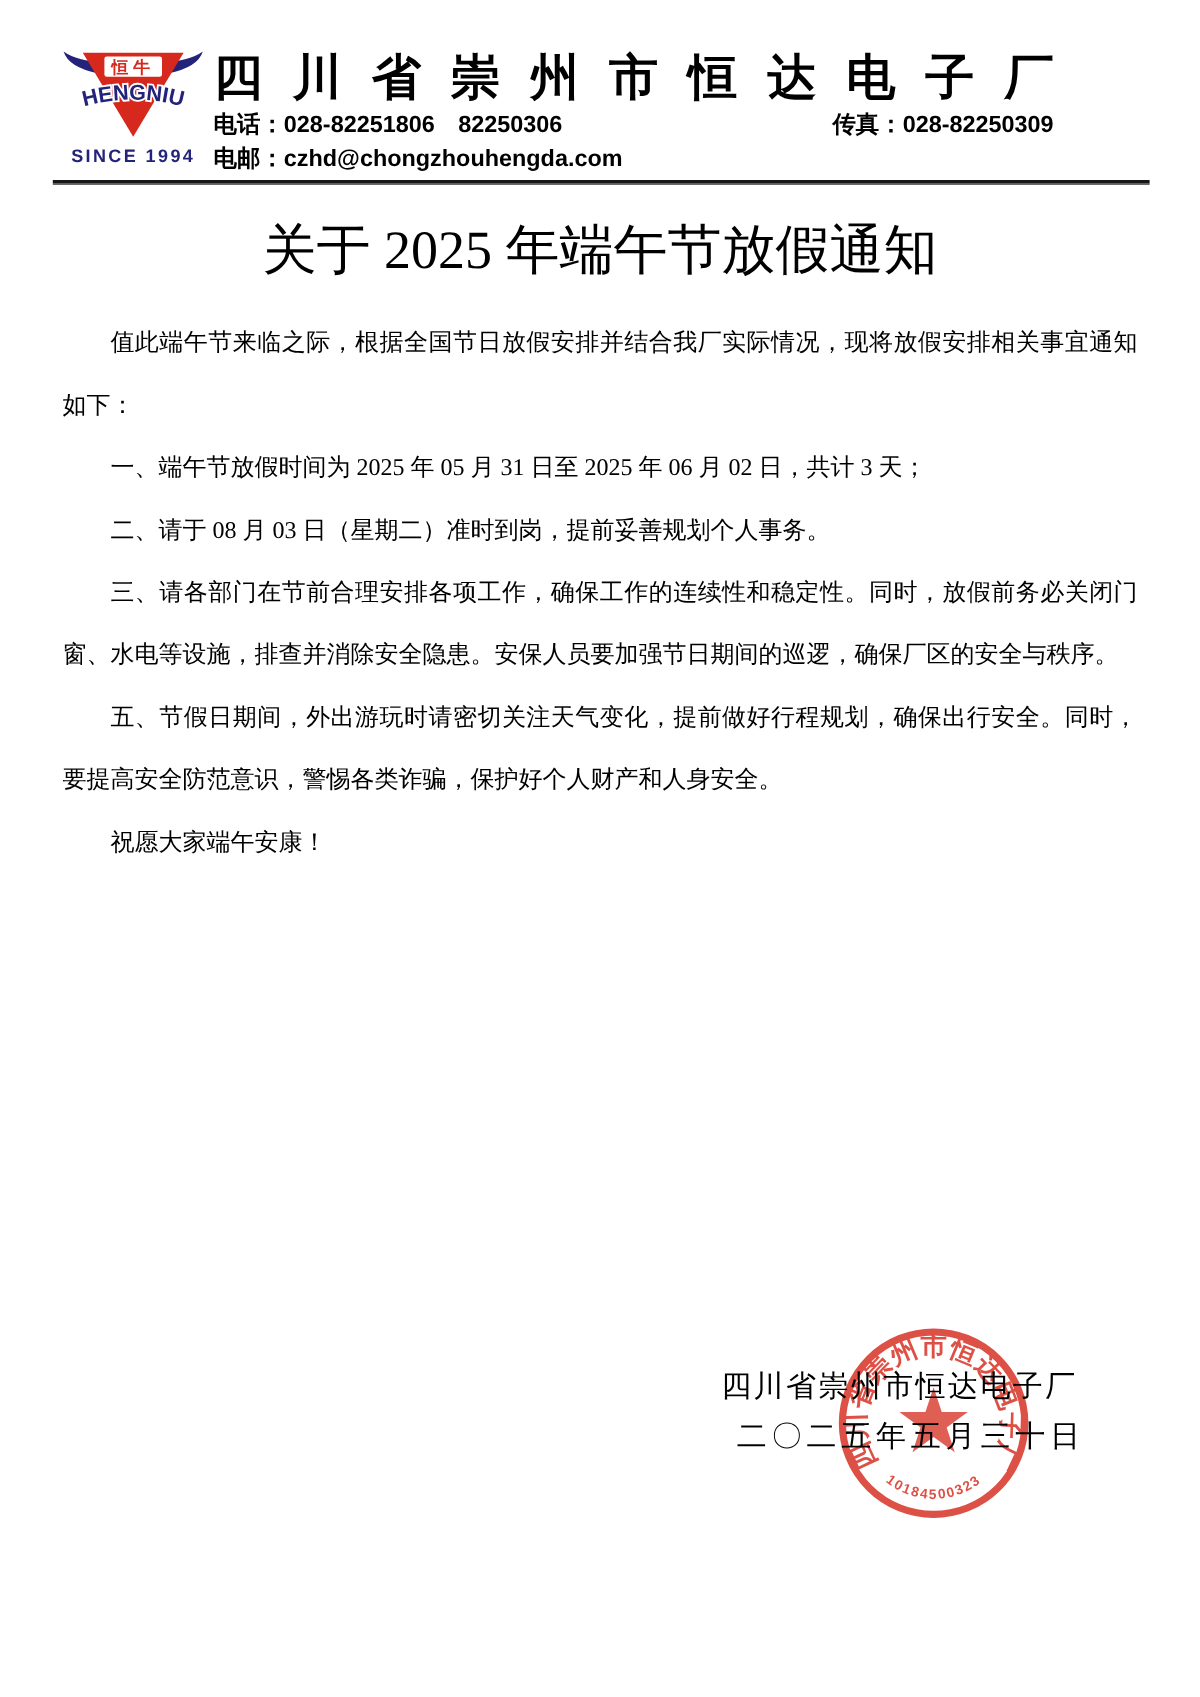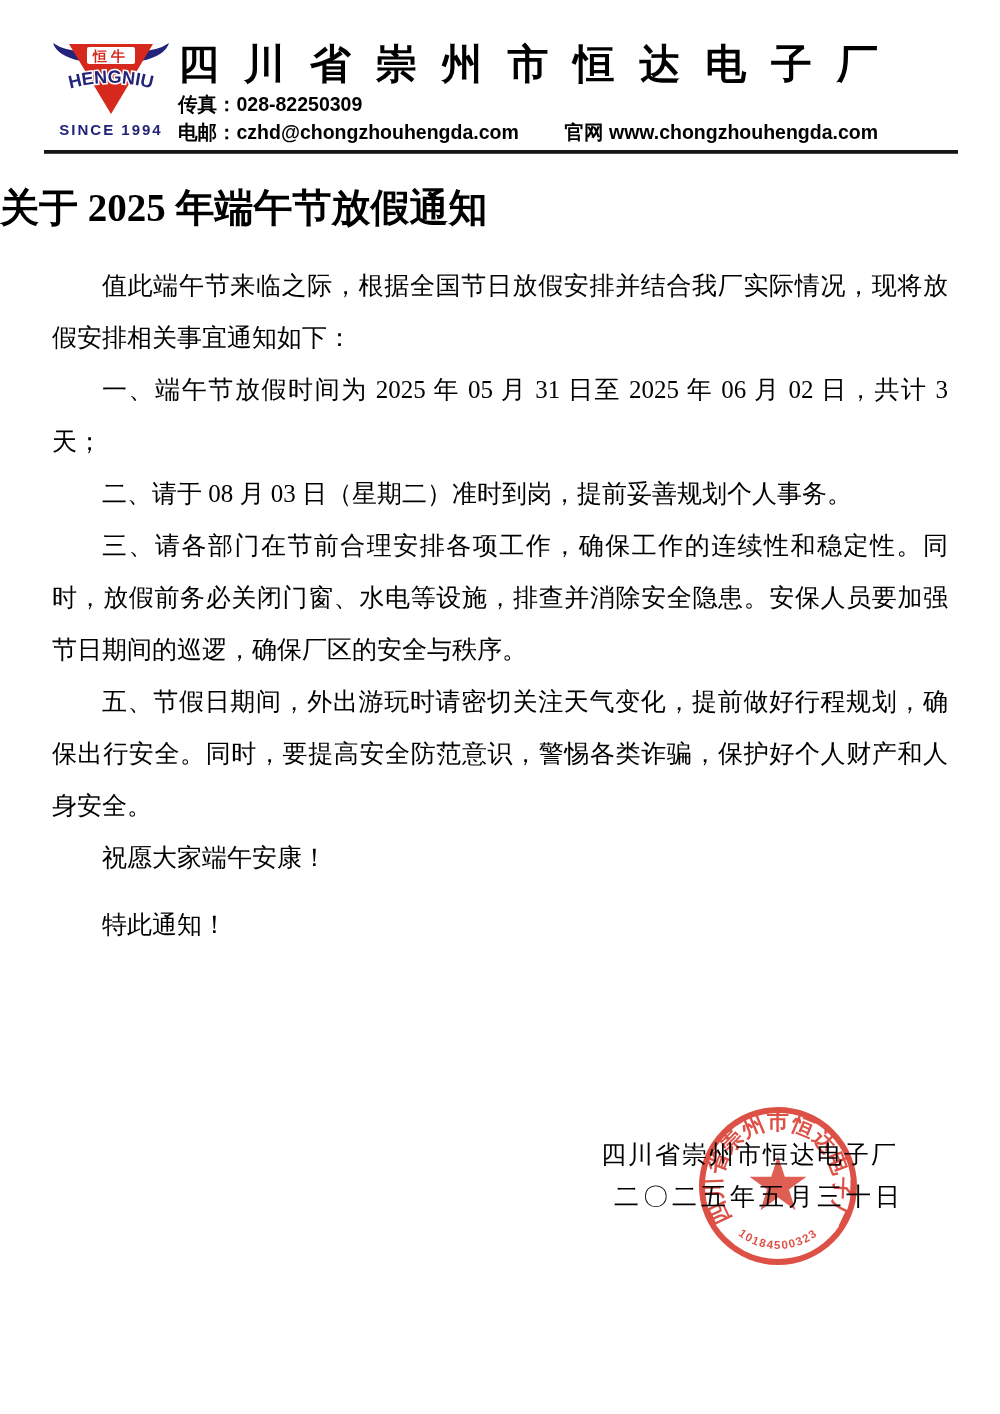--- a/index.html
+++ b/index.html
@@ -48,30 +48,30 @@
   .head-rule {
     margin: 5px 42px 0 44px;
     border-top: 3px solid #161616;
     border-bottom: 1px solid #444;
     height: 2px;
   }
 
   
   .doc-title {
     margin-top: 28px;
-    text-align: left;
-    font-size: 39px;
-    font-weight: 700;
+    text-align: center;
+    font-size: 45px;
+    font-weight: 400;
     line-height: 52px;
   }
 
   
   .doc-body {
     margin: 26px 52px 0 52px;
-    font-size: 25px;
+    font-size: 20px;
     line-height: 52px;
     text-align: justify;
   }
   .doc-body p { text-indent: 2em; margin: 0; }
   .doc-body p.closing-note { margin-top: 15px; }
 
   
   .sig-line {
     position: absolute;
     top: 1138px;
@@ -123,40 +123,39 @@
           </defs>
         <text font-size="18" font-weight="bold" fill="#23237a" stroke="#ffffff" stroke-width="3" paint-order="stroke" font-family="Liberation Sans, DejaVu Sans, sans-serif">
           <textPath href="#hengArc" startOffset="50%" text-anchor="middle">HENGNIU</textPath>
         </text>
         <text x="62" y="95" text-anchor="middle" font-size="15" font-weight="bold" fill="#23237a" letter-spacing="2" font-family="Liberation Sans, DejaVu Sans, sans-serif">SINCE 1994</text>
       </svg>
     </div>
     <div class="head-right">
       <div class="company-name">四川省崇州市恒达电子厂</div>
       <div class="contact-row">
+        <span>电话：028-82251806　82250306</span>
         <span>传真：028-82250309</span>
       </div>
       <div class="contact-row">
         <span>电邮：czhd@chongzhouhengda.com</span>
-        <span>官网 www.chongzhouhengda.com</span>
       </div>
     </div>
   </div>
   <div class="head-rule"></div>
 
   <div class="doc-title">关于 2025 年端午节放假通知</div>
 
   <div class="doc-body">
     <p>值此端午节来临之际，根据全国节日放假安排并结合我厂实际情况，现将放假安排相关事宜通知如下：</p>
     <p>一、端午节放假时间为 2025 年 05 月 31 日至 2025 年 06 月 02 日，共计 3 天；</p>
     <p>二、请于 08 月 03 日（星期二）准时到岗，提前妥善规划个人事务。</p>
     <p>三、请各部门在节前合理安排各项工作，确保工作的连续性和稳定性。同时，放假前务必关闭门窗、水电等设施，排查并消除安全隐患。安保人员要加强节日期间的巡逻，确保厂区的安全与秩序。</p>
     <p>五、节假日期间，外出游玩时请密切关注天气变化，提前做好行程规划，确保出行安全。同时，要提高安全防范意识，警惕各类诈骗，保护好个人财产和人身安全。</p>
     <p>祝愿大家端午安康！</p>
-    <p class="closing-note">特此通知！</p>
   </div>
 
   <div class="sig-line">四川省崇州市恒达电子厂</div>
   <div class="date-line">二〇二五年五月三十日</div>
 
   <svg class="stamp" viewBox="0 0 180 180">
     <defs>
       <path id="sealArcTop" d="M 39.7 116.8 A 57 57 0 1 1 140.3 116.8" fill="none"></path>
       <path id="sealArcBottom" d="M 49.5 138.3 A 63 63 0 0 0 130.5 138.3" fill="none"></path>
     </defs>

